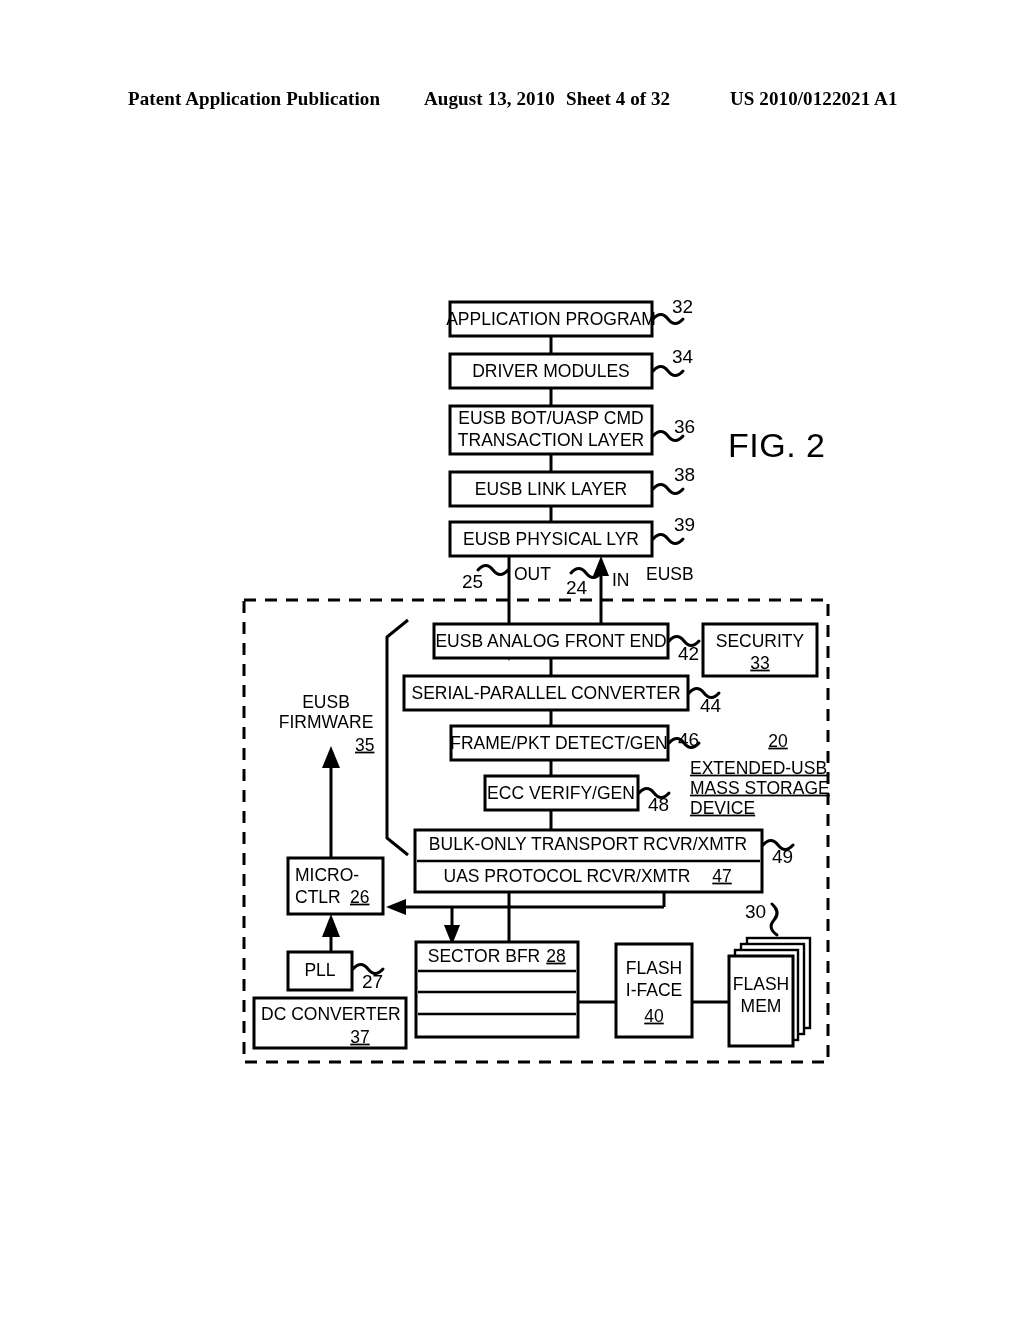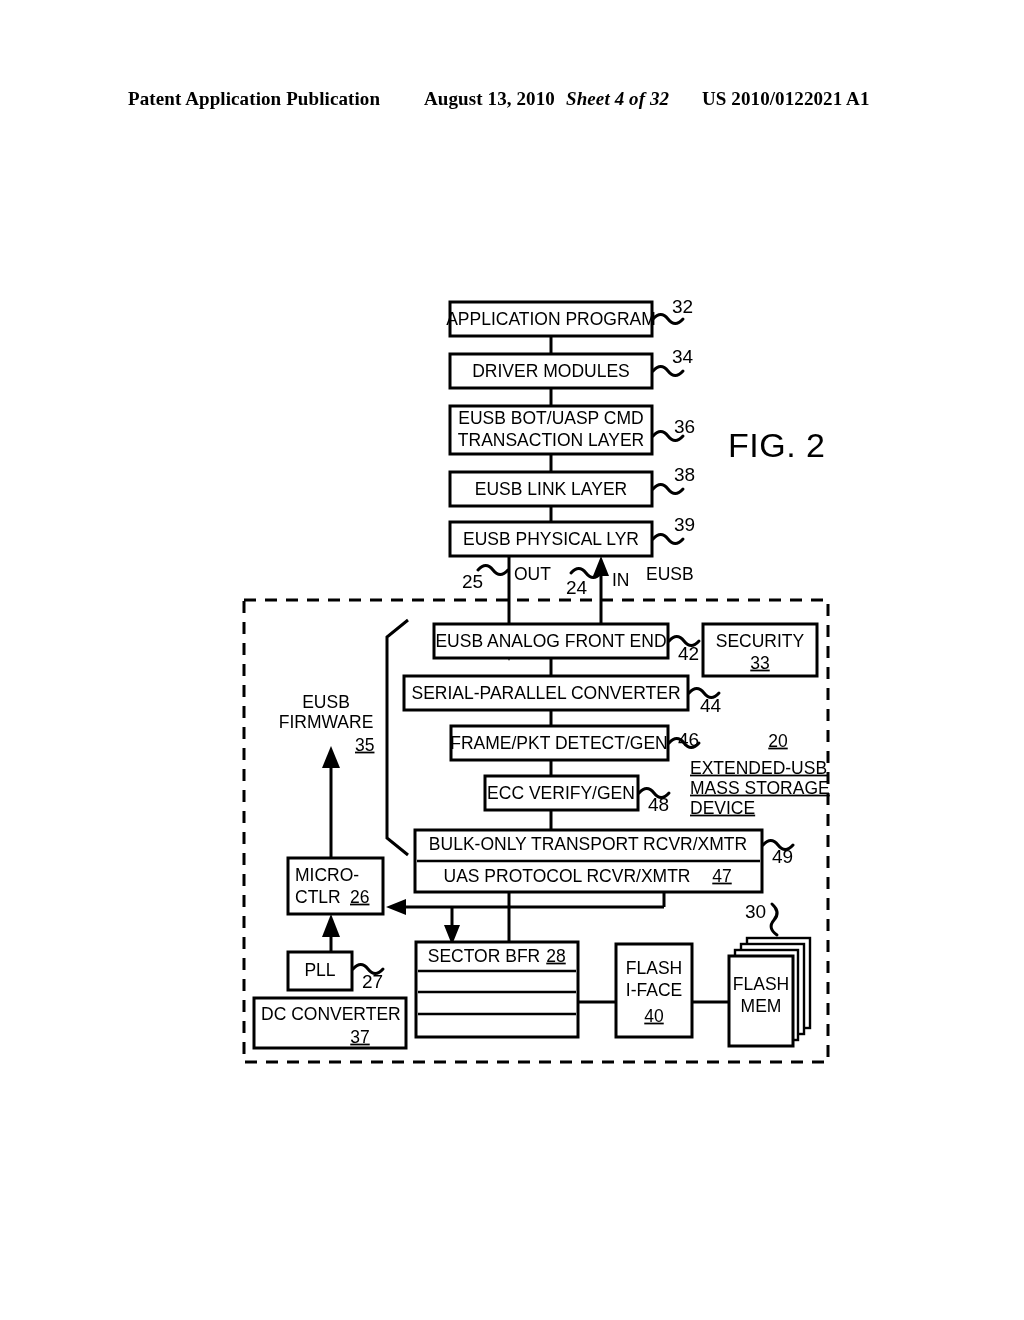--- a/index.html
+++ b/index.html
@@ -26,22 +26,22 @@
     position: absolute;
     top: 88px;
     font-family: "Liberation Serif", serif;
     font-weight: bold;
     font-size: 19px;
     letter-spacing: 0.1px;
     white-space: nowrap;
   }
   #hdr-pub   { left: 128px; }
   #hdr-date  { left: 424px; }
-  #hdr-sheet { left: 566px; font-style: italic; }
-  #hdr-num   { left: 702px; }
+  #hdr-sheet { left: 566px; }
+  #hdr-num   { left: 730px; }
 
   svg#fig {
     position: absolute;
     left: 0;
     top: 0;
     width: 1024px;
     height: 1320px;
   }
   svg#fig text {
     font-family: "Liberation Sans", sans-serif;

